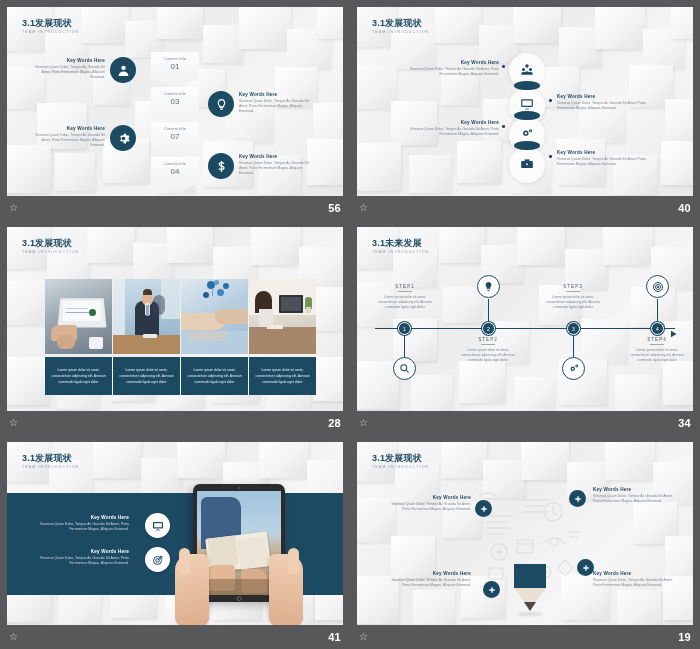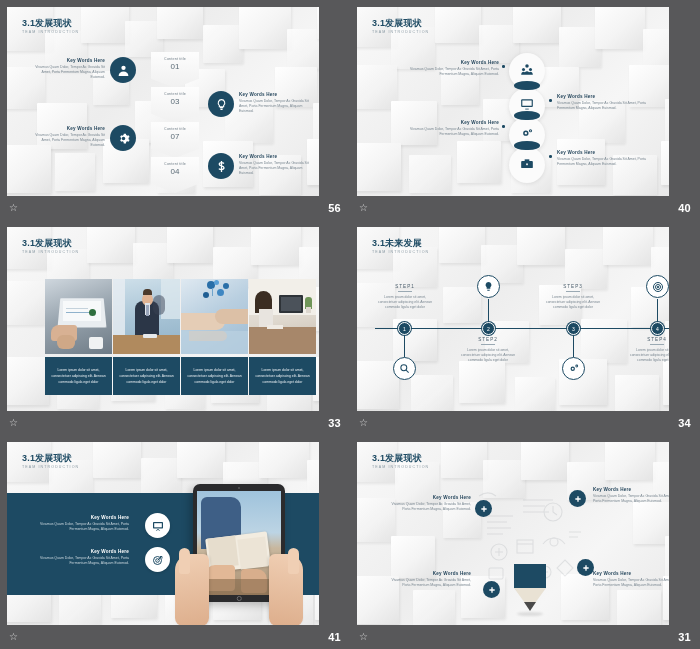--- a/index.html
+++ b/index.html
@@ -11,21 +11,21 @@
   }
   .grid {
     width: 700px; height: 649px;
     display: grid;
     grid-template-columns: 350px 350px;
     grid-template-rows: 220px 215px 214px;
   }
   .cell { position: relative; width: 350px; overflow: hidden; background: #58585a; }
   .slide {
     position: absolute; left: 7px; top: 7px;
-    width: 312px; height: 189px;
+    width: 336px; height: 189px;
     background: #f2f2f2;
     overflow: hidden;
   }
   .cell.r2 .slide, .cell.r3 .slide { height: 184px; }
   .footer {
     position: absolute; left: 0; right: 0; bottom: 0;
     height: 24px; background: #58585a;
     display: flex; align-items: center; justify-content: space-between;
     padding: 0 9px;
   }
@@ -409,21 +409,21 @@
       <div style="position:absolute;left:32px;top:18px;width:20px;height:14px;background:#4b525a"></div>
       <div style="position:absolute;left:56px;top:18px;width:7px;height:12px;background:#6f9558;border-radius:3px 3px 0 0"></div>
       <div style="position:absolute;left:57px;top:28px;width:5px;height:6px;background:#ddd7cf"></div>
       <div style="position:absolute;left:0;top:48px;width:67px;height:27px;background:#a7876a"></div>
       <div style="position:absolute;left:18px;top:46px;width:16px;height:4px;background:#efeae3"></div>
     </div>
     <div class="cap" style="left:242px;top:130px;width:67px;height:38px">Lorem ipsum dolor sit amet, consectetuer adipiscing elit. Aenean commodo ligula eget dolor</div>
   </div>
   <div class="footer">
     <span class="star">☆</span>
-    <span class="pagenum">33</span>
+    <span class="pagenum">28</span>
   </div>
 </div>
 
 <div class="cell r2">
   <div class="slide">
     <div class="bg">
       <i style="left:-12px;top:-8px;width:54px;height:50px"></i>
       <i style="left:36px;top:20px;width:44px;height:40px;opacity:.85"></i>
       <i style="left:82px;top:-8px;width:46px;height:44px"></i>
       <i style="left:124px;top:18px;width:42px;height:38px;opacity:.8"></i>
@@ -697,17 +697,17 @@
             <path d="M6 2v8M2 6h8"></path>
           </svg>
     </div>
     <div class="kw l" style="left:236px;top:128px;width:88px">
       <div class="h">Key Words Here</div>
       <div class="p">Vivamus Quam Dolor, Tempor Ac Gravida Sit Amet, Porta Fermentum Magna, Aliquam Euismod.</div>
     </div>
   </div>
   <div class="footer">
     <span class="star">☆</span>
-    <span class="pagenum">31</span>
+    <span class="pagenum">19</span>
   </div>
 </div>
 
 </div>
 
 </body></html>

